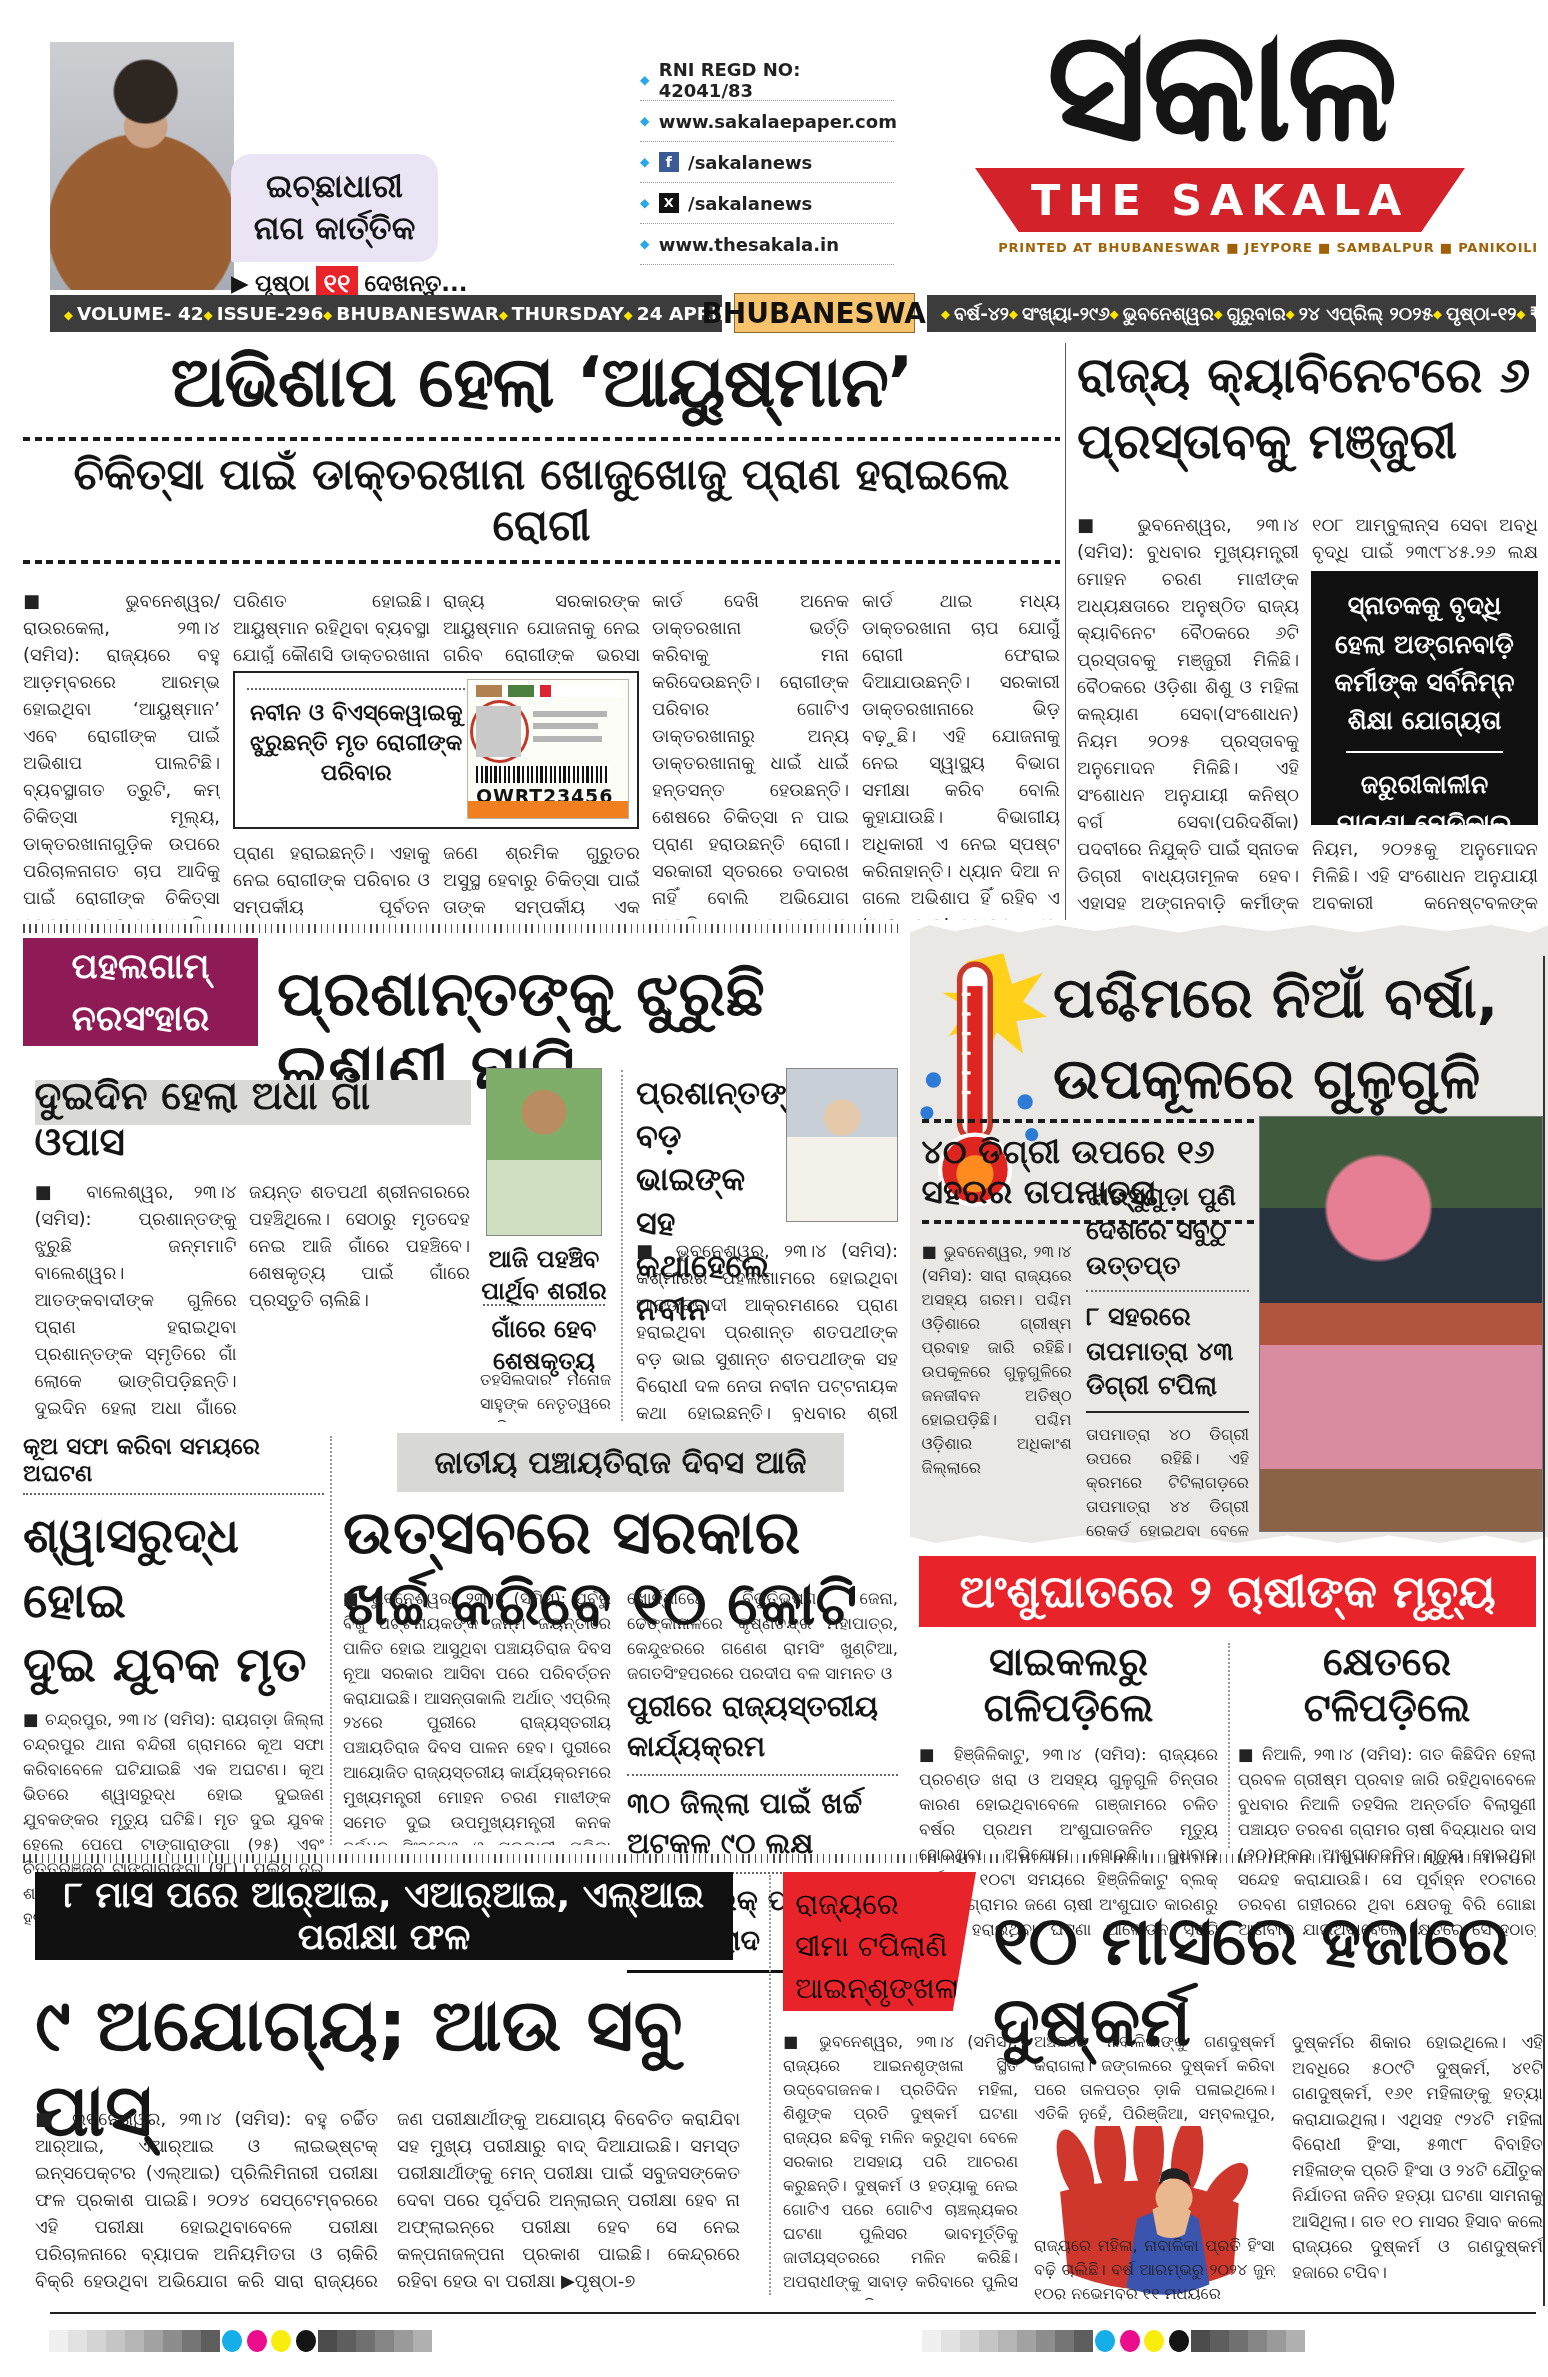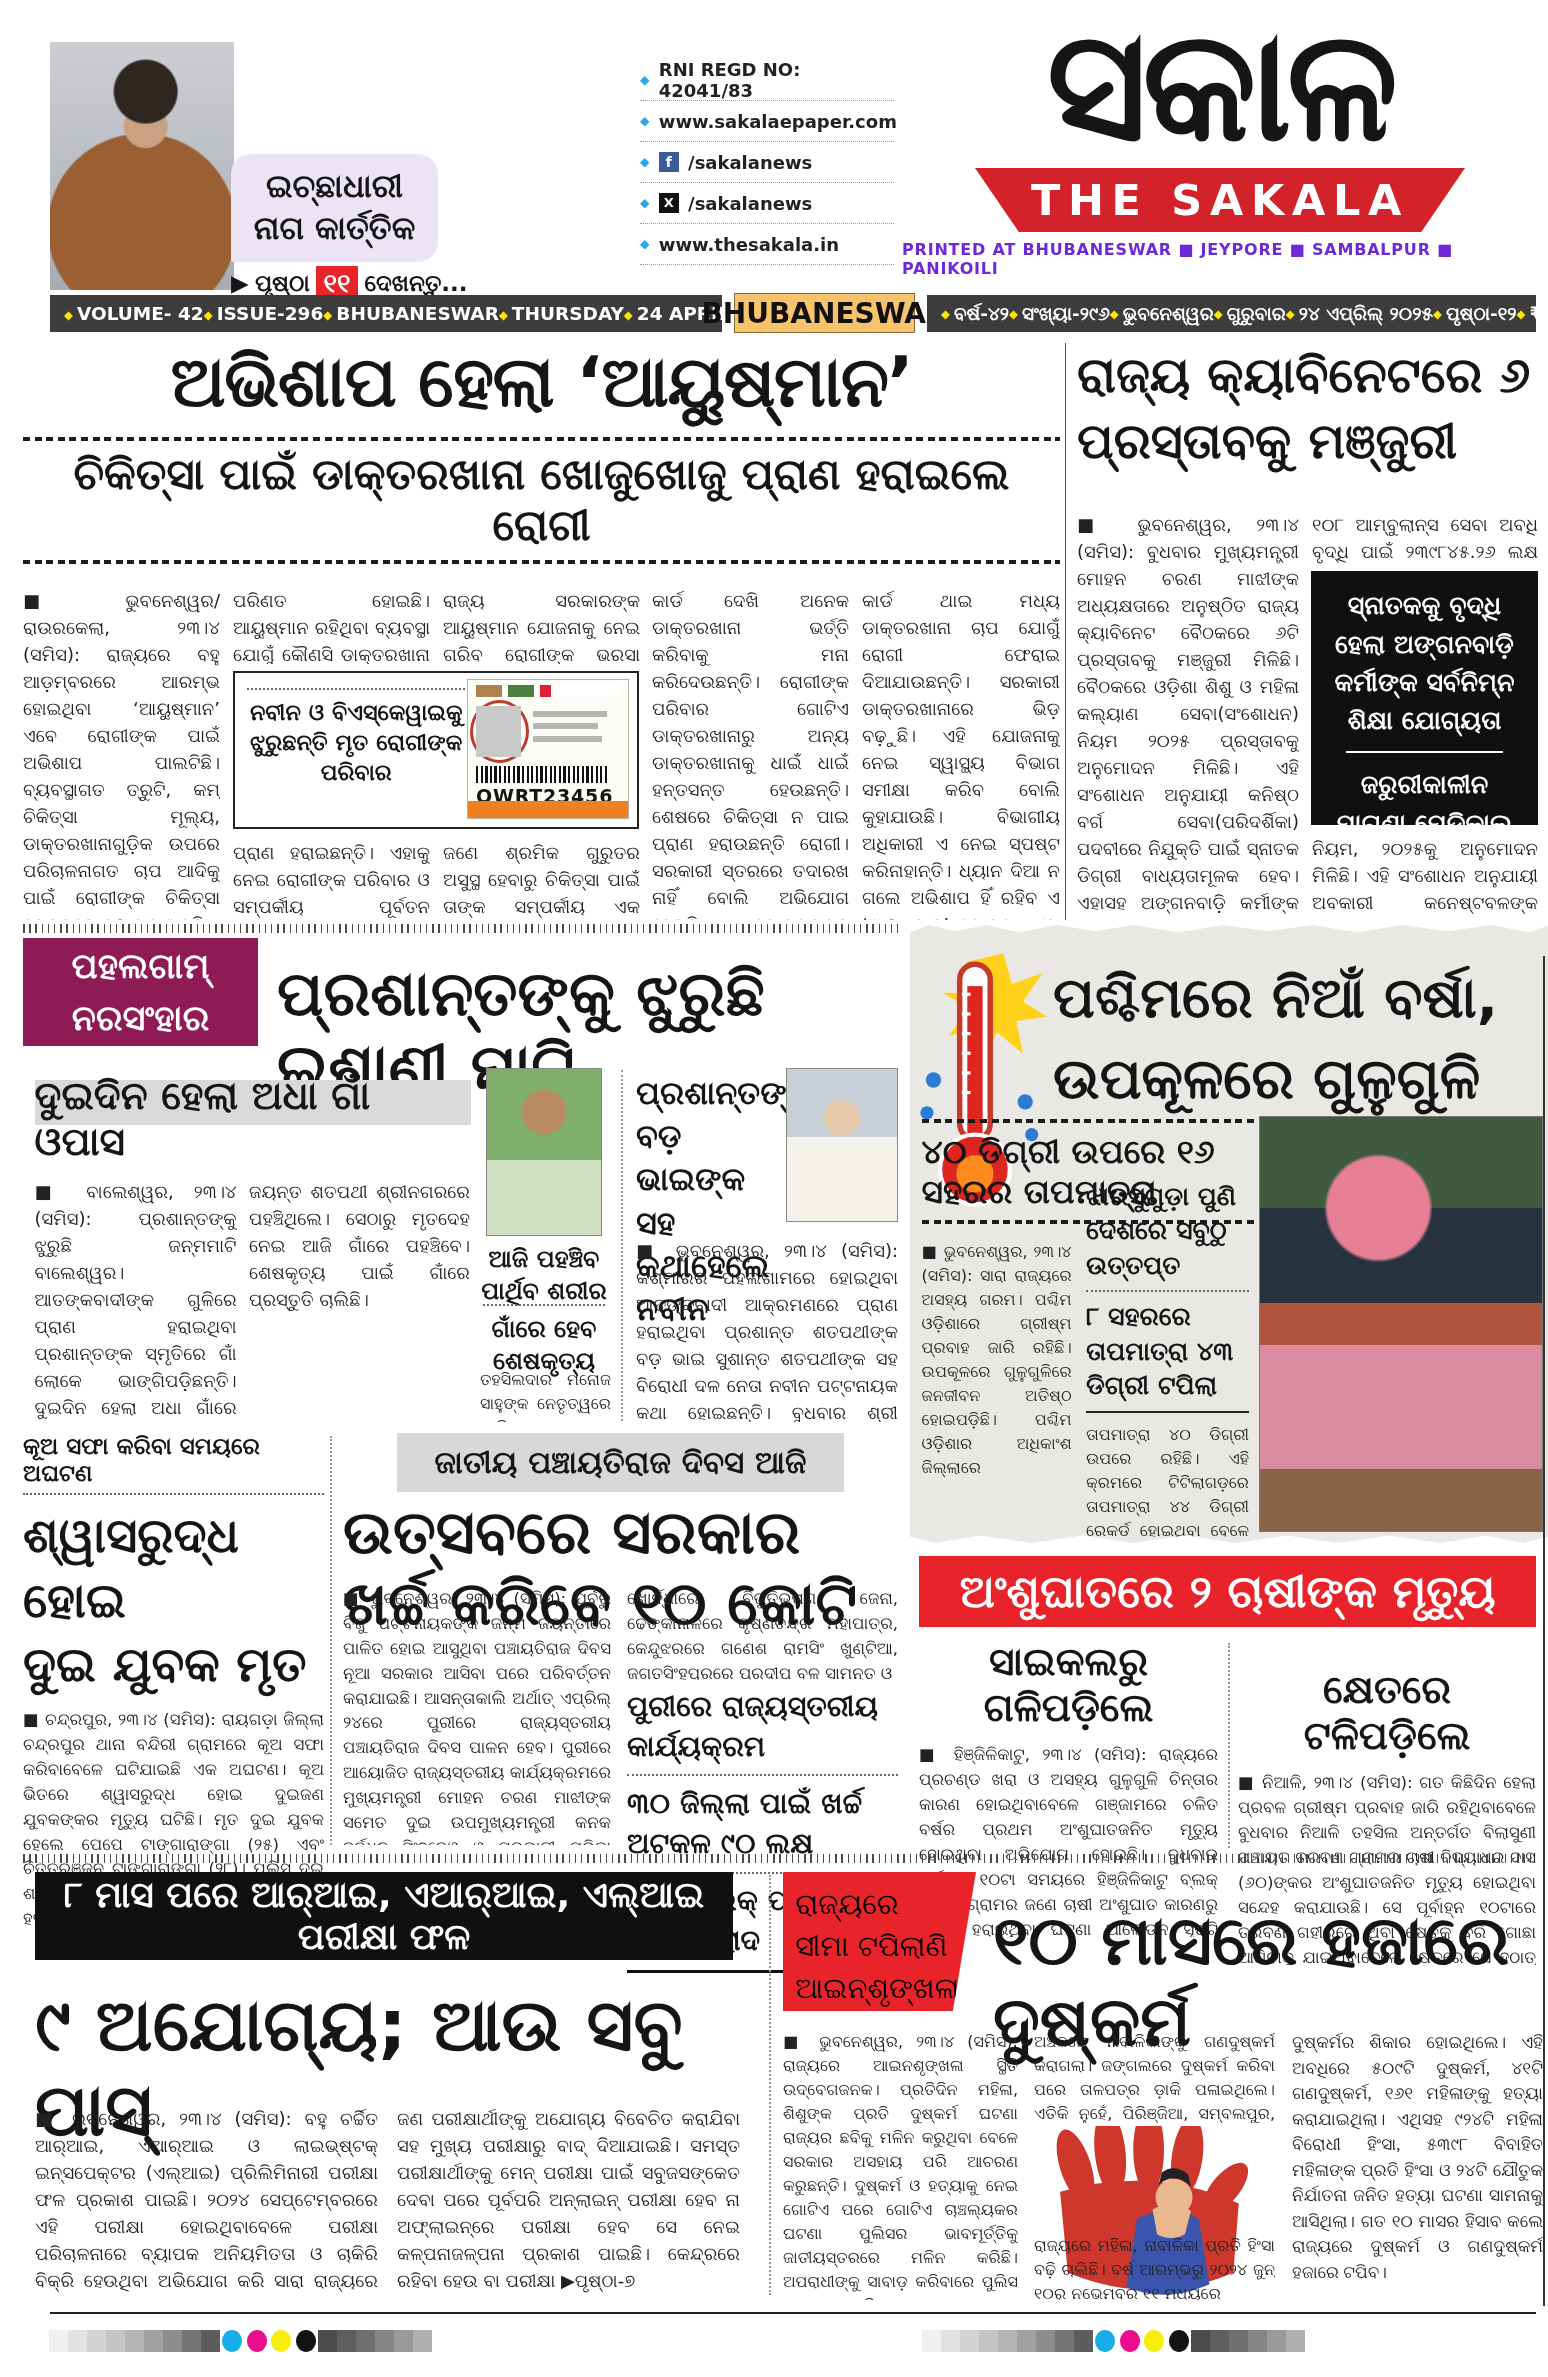--- a/index.html
+++ b/index.html
@@ -25,21 +25,21 @@
       linear-gradient(180deg,#cdced2 0%,#b9bcc2 55%,#a7abb3 100%);}
   .promo-box{background:#eae4f4;border-radius:20px 20px 20px 3.1px;display:flex;flex-direction:column;justify-content:center;text-align:center;font-weight:bold;font-size:32px;line-height:1.3;}
   .promo-ref{display:flex;align-items:center;gap:6.2px;font-weight:bold;font-size:23px;border-bottom:2.3px solid #2b2b2b;padding-bottom:4.6px;}
   .refchip{background:#e8232a;color:#fff;padding:1.5px 7.7px;font-size:26px;}
   .links-row{display:flex;align-items:center;gap:9.3px;height:41px;border-bottom:1.5px dotted #9a9a9a;font-size:18px;font-weight:bold;color:#222;}
   .bdia{color:#2aa7e8;font-size:12.3px;}
   .fbic{width:20px;height:20px;background:#3a5a98;color:#fff;font-weight:bold;text-align:center;line-height:20px;font-size:14.7px;}
   .xic{width:20px;height:20px;background:#111;color:#fff;font-weight:bold;text-align:center;line-height:20px;font-size:13px;}
   .logo-odia{font-size:154px;font-weight:900;letter-spacing:-4.6px;line-height:1;text-align:center;}
   .logo-band{background:#d3222a;color:#fff;font-weight:900;font-size:43px;letter-spacing:7.7px;text-align:center;line-height:1.5;clip-path:polygon(0 0,100% 0,91% 100%,9% 100%);}
-  .printed{font-size:16px;font-weight:bold;letter-spacing:0.8px;text-align:left;color:#6d28d9;}
+  .printed{font-size:13px;font-weight:bold;letter-spacing:0.8px;text-align:right;color:#a16207;}
 
   .dbar{background:#3c3c3c;color:#fff;display:flex;align-items:center;justify-content:space-between;padding:0 14px;font-weight:bold;font-size:18.5px;white-space:nowrap;overflow:hidden;}
   .dbi::before{content:"◆ ";color:#ffe400;font-size:11.6px;vertical-align:1.5px;}
   .citybox{background:#f7c36d;border:1.5px solid #8a6a33;color:#111;font-weight:bold;font-size:28px;display:flex;align-items:center;justify-content:center;}
 
   
   .h-lead{font-size:70px;font-weight:900;line-height:1.25;text-align:center;letter-spacing:-1.5px;}
   .h-sub{font-size:43px;font-weight:900;text-align:center;}
   .h-cab{font-size:49px;font-weight:900;line-height:1.35;}
   .h-pah{font-size:62px;font-weight:900;}
@@ -256,21 +256,21 @@
     <div class="abs ph-woman" style="left:349px;top:191px;width:284px;height:416px;border:1.5px solid #777;"></div>
   </div>
 
   <div class="abs redbanner" style="left:919px;top:1556px;width:617px;height:71px;">ଅଂଶୁଘାତରେ ୨ ଚାଷୀଙ୍କ ମୃତ୍ୟୁ</div>
   <div class="abs" style="left:919px;top:1639px;width:299px;">
     <div class="h-mid" style="text-align:center;">ସାଇକଲରୁ ଗଳିପଡ଼ିଲେ</div>
     <div class="bodytxt" style="margin-top:12.3px;height:194px;font-size:16.6px;">■ ହିଞ୍ଜିଳିକାଟୁ, ୨୩।୪ (ସମିସ): ରାଜ୍ୟରେ ପ୍ରଚଣ୍ଡ ଖରା ଓ ଅସହ୍ୟ ଗୁଳୁଗୁଳି ଚିନ୍ତାର କାରଣ ହୋଇଥିବାବେଳେ ଗଞ୍ଜାମରେ ଚଳିତ ବର୍ଷର ପ୍ରଥମ ଅଂଶୁଘାତଜନିତ ମୃତ୍ୟୁ ହୋଇଥିବା ଅଭିଯୋଗ ହୋଇଛି। ବୁଧବାର ପୂର୍ବାହ୍ନ ୧୦ଟା ସମୟରେ ହିଞ୍ଜିଳିକାଟୁ ବ୍ଲକ୍ ଖରିଡ଼ା ଗ୍ରାମର ଜଣେ ଚାଷୀ ଅଂଶୁଘାତ କାରଣରୁ ପ୍ରାଣ ହରାଇଥିବା ଘଟଣା ଆଲୋଡ଼ନ ସୃଷ୍ଟି କରିଛି। ମୃତକ ଜଣକ ହେଲେ ହିଞ୍ଜିଳି ଥାନା ଅନ୍ତର୍ଗତ ଖରିଡ଼ା ଗ୍ରାମର ଦୀନବନ୍ଧୁ ବେହେରା(୬୦)। ଦୀନବନ୍ଧୁ ବୁଧବାର ସକାଳେ ଚାଷ କାମ ସାରି କୀଟନାଶକ ଔଷଧ କିଣିବା ପାଇଁ ସାଇକଲରେ ହିଞ୍ଜିଳିକାଟୁ  ▶ପୃଷ୍ଠା-୭</div>
   </div>
   <div class="abs vdot" style="left:1228px;top:1643px;height:205px;"></div>
   <div class="abs" style="left:1238px;top:1639px;width:298px;">
-    <div class="h-mid" style="text-align:center;margin-top:28px;">କ୍ଷେତରେ ଟଳିପଡ଼ିଲେ</div>
+    <div class="h-mid" style="text-align:center;">କ୍ଷେତରେ ଟଳିପଡ଼ିଲେ</div>
     <div class="bodytxt" style="margin-top:12.3px;height:194px;font-size:16.6px;">■ ନିଆଳି, ୨୩।୪ (ସମିସ): ଗତ କିଛିଦିନ ହେଲା ପ୍ରବଳ ଗ୍ରୀଷ୍ମ ପ୍ରବାହ ଜାରି ରହିଥିବାବେଳେ ବୁଧବାର ନିଆଳି ତହସିଲ ଅନ୍ତର୍ଗତ ବିଲାସୁଣୀ ପଞ୍ଚାୟତ ତରବଣ ଗ୍ରାମର ଚାଷୀ ବିଦ୍ୟାଧର ଦାସ (୬୦)ଙ୍କର ଅଂଶୁଘାତଜନିତ ମୃତ୍ୟୁ ହୋଇଥିବା ସନ୍ଦେହ କରାଯାଉଛି। ସେ ପୂର୍ବାହ୍ନ ୧୦ଟାରେ ତରବଣ ଗହୀରରେ ଥିବା କ୍ଷେତକୁ ବିରି ଗୋଛା ଆଣିବାକୁ ଯାଇଥିବାବେଳେ କ୍ଷେତରେ ସେ ହଠାତ୍ ଟଳିପଡ଼ିଥିଲେ। ଅପରାହ୍ନ ପ୍ରାୟ ୧ଟା ପର୍ଯ୍ୟନ୍ତ ସେ ଘରକୁ ନ ଫେରିବାରୁ ତାଙ୍କ ପତ୍ନୀ ଗ୍ରାମବାସୀଙ୍କ ସହ କ୍ଷେତରେ ପହଞ୍ଚି ତାଙ୍କୁ ଘରକୁ ଆଣିଥିଲେ। ମାତ୍ର ସେତେବେଳକୁ ତାଙ୍କର ମୃତ୍ୟୁ  ▶ପୃଷ୍ଠା-୭</div>
   </div>
 
   <div class="abs" style="left:23px;top:1433px;width:301px;height:416px;">
     <div style="font-size:23px;font-weight:900;">କୂଅ ସଫା କରିବା ସମୟରେ ଅଘଟଣ</div>
     <div class="dotrule" style="margin:6.2px 0 7.7px;"></div>
     <div style="font-size:48px;font-weight:900;line-height:1.35;">
       <div>ଶ୍ୱାସରୁଦ୍ଧ ହୋଇ</div>
       <div>ଦୁଇ ଯୁବକ ମୃତ</div>
     </div>

